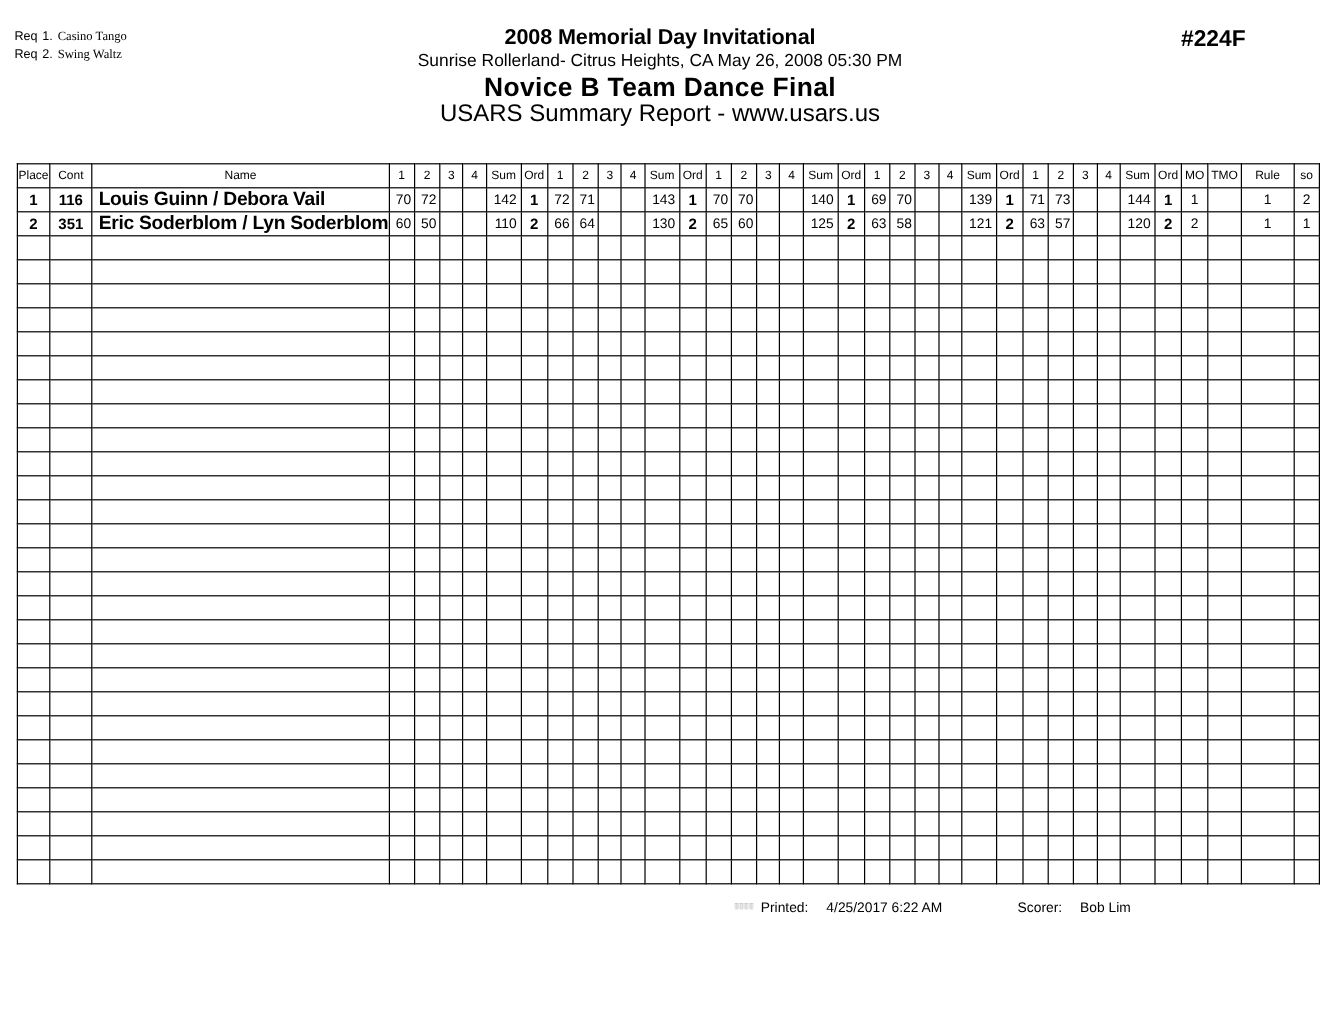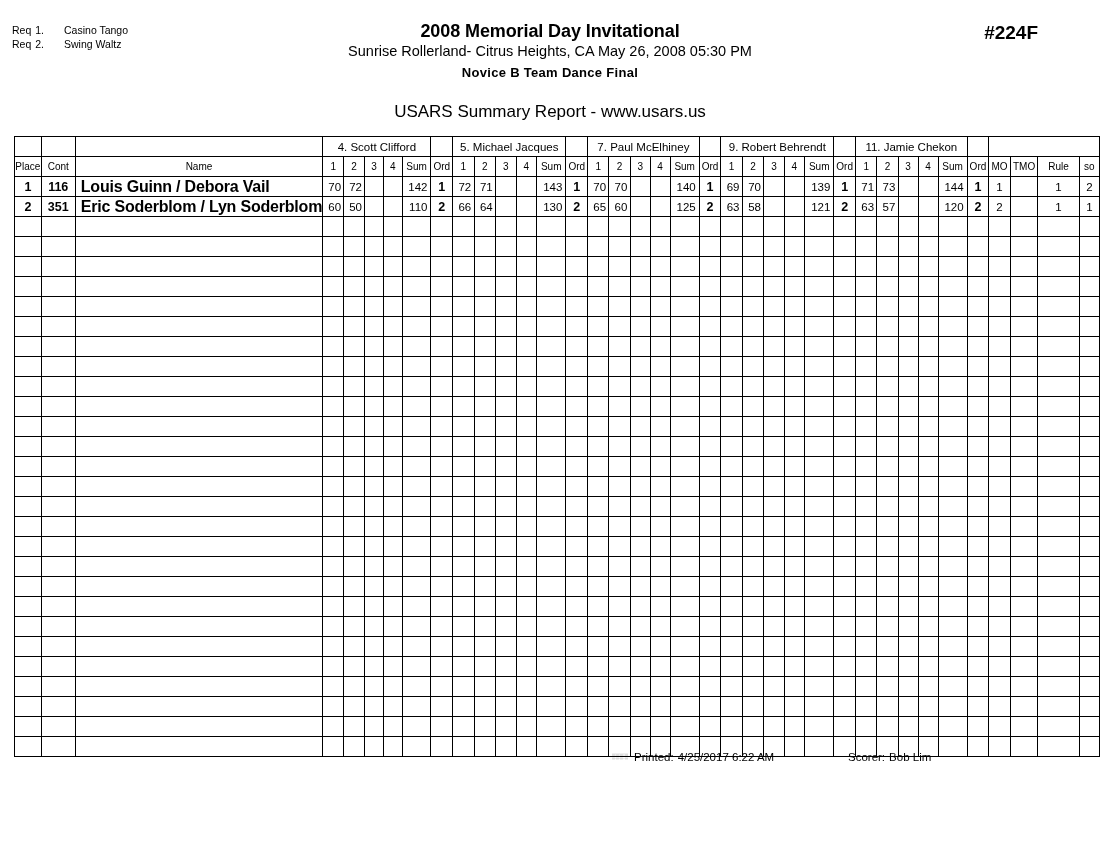--- a/index.html
+++ b/index.html
@@ -23,21 +23,21 @@
     position: absolute;
     left: 12px;
     top: 23px;
     font-size: 10.5px;
     line-height: 14px;
     white-space: nowrap;
   }
   .req-line { display: block; }
   .req-label { display: inline-block; }
   .req-num { display: inline-block; margin-left: 4px; }
-  .req-name { display: inline-block; margin-left: 20px; }
+  .req-name { display: inline-block; margin-left: 4px; font-family: Liberation Serif, serif; }
 
   
   #title-block {
     position: absolute;
     left: 0; right: 0;
     top: 20px;
     text-align: center;
   }
   #event-title {
     font-size: 18px;
@@ -45,29 +45,28 @@
     line-height: 22px;
     letter-spacing: -0.1px;
   }
   #venue-line {
     font-size: 14.5px;
     line-height: 19px;
     font-weight: normal;
     text-align: center;
   }
   #division-title {
-    font-size: 13px;
+    font-size: 22px;
     font-weight: bold;
     line-height: 24px;
     letter-spacing: 0.3px;
   }
   #report-line {
-    font-size: 17px;
+    font-size: 20px;
     line-height: 20px;
-    margin-top: 17px;
   }
 
   
   #event-number {
     position: absolute;
     right: 62px;
     top: 22px;
     font-size: 19px;
     font-weight: bold;
   }
@@ -177,21 +176,21 @@
     position: absolute;
     left: 634px;
     top: 0;
   }
   #footer-scorer {
     position: absolute;
     left: 848px;
     top: 0;
   }
   .f-label { display: inline-block; }
-  .f-value { display: inline-block; margin-left: 4px; }
+  .f-value { display: inline-block; margin-left: 15px; }
 </style>
 </head>
 <body>
 
 <div id="page">
 
   <div id="req-block">
     <span class="req-line">
       <span class="req-label">Req</span><span class="req-num">1.</span><span class="req-name">Casino Tango</span>
     </span>
@@ -205,36 +204,20 @@
     <div id="venue-line">Sunrise Rollerland- Citrus Heights, CA  May 26, 2008  05:30 PM</div>
     <div id="division-title">Novice B Team Dance Final</div>
     <div id="report-line">USARS Summary Report - www.usars.us</div>
   </div>
 
   <div id="event-number">#224F</div>
 
   <div id="score-table-wrap">
     <table class="score">
       <tbody id="table-body">
-          <tr class="judge-row">
-            <td class="blank-cell"></td>
-            <td class="blank-cell"></td>
-            <td class="blank-cell"></td>
-            <td class="judge-name" colspan="5">4.  Scott Clifford</td>
-            <td class="blank-cell"></td>
-            <td class="judge-name" colspan="5">5.  Michael Jacques</td>
-            <td class="blank-cell"></td>
-            <td class="judge-name" colspan="5">7.  Paul McElhiney</td>
-            <td class="blank-cell"></td>
-            <td class="judge-name" colspan="5">9.  Robert Behrendt</td>
-            <td class="blank-cell"></td>
-            <td class="judge-name" colspan="5">11.  Jamie Chekon</td>
-            <td class="blank-cell"></td>
-            <td class="blank-cell" colspan="4"></td>
-          </tr>
           <tr class="col-head">
             <td class="h-place">Place</td>
             <td class="h-cont">Cont</td>
             <td class="h-name">Name</td>
             <td class="h-score">1</td>
             <td class="h-score">2</td>
             <td class="h-score">3</td>
             <td class="h-score">4</td>
             <td class="h-sum">Sum</td>
             <td class="h-ord ord">Ord</td>

